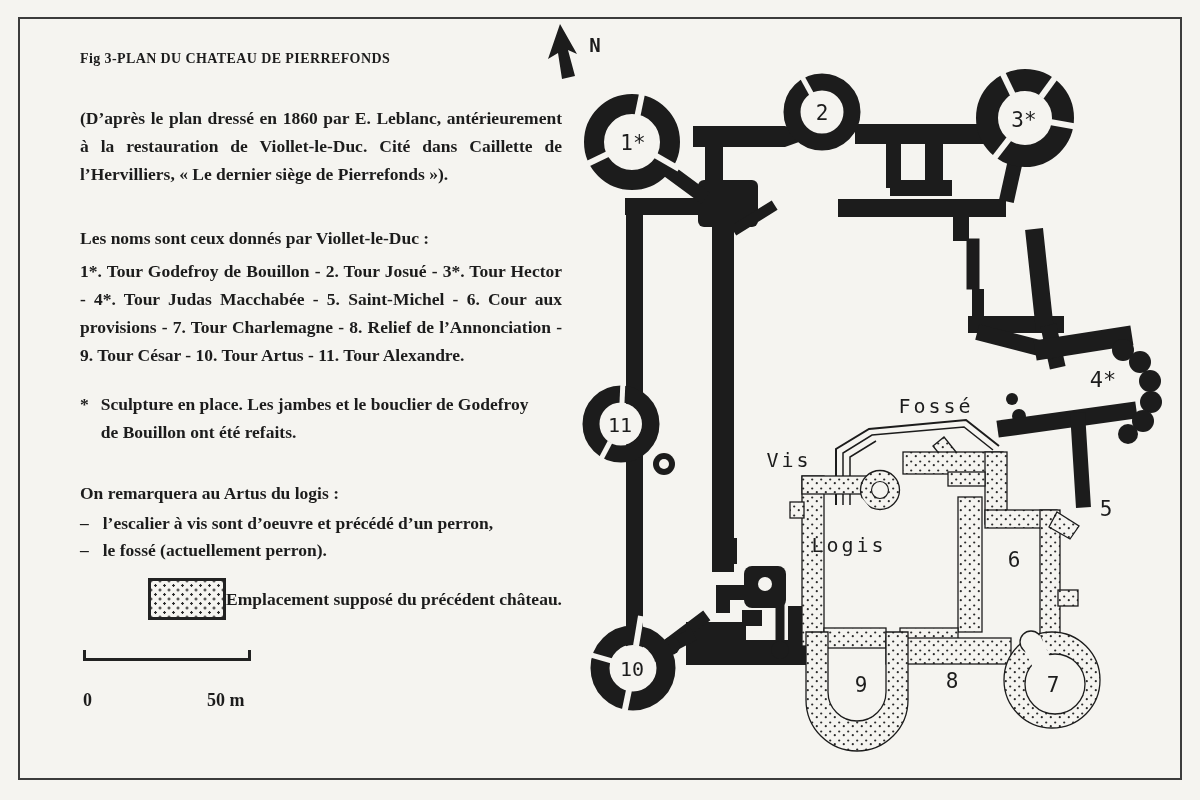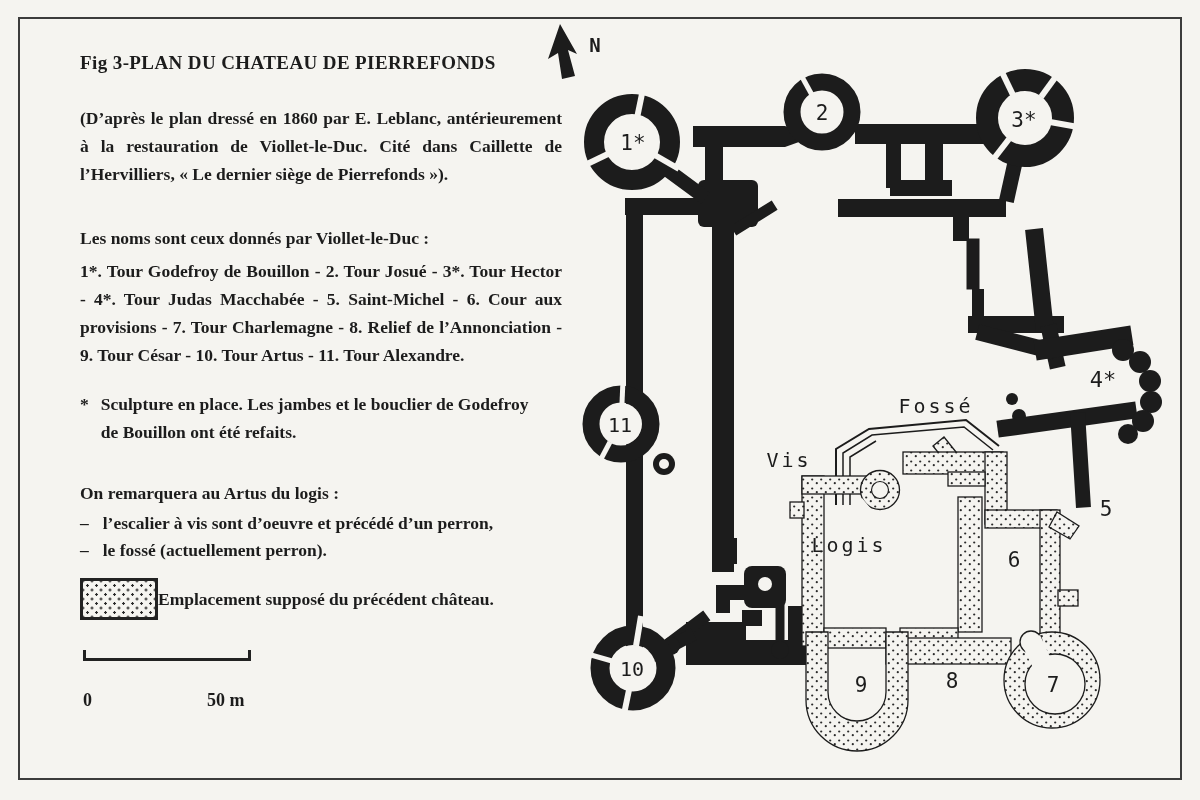--- a/index.html
+++ b/index.html
@@ -7,31 +7,31 @@
     width:1200px;height:800px;position:relative;overflow:hidden;
     background:#f5f4f0;color:#1c1c1c;
     font-family:"Liberation Serif", serif;
   }
   .frame{
     position:absolute;left:18px;top:17px;width:1160px;height:759px;
     border:2px solid #3c3c3c;background:transparent;
   }
   .textcol{position:absolute;left:80px;top:0;width:482px;}
   .blk{position:absolute;left:0;font-size:17.5px;line-height:1.6;font-weight:bold;}
-  .title{top:48px;font-weight:bold;letter-spacing:.4px;font-size:19px;white-space:nowrap;}
+  .title{top:48px;font-weight:bold;letter-spacing:.4px;font-size:14px;white-space:nowrap;}
   .credit{top:104px;width:482px;text-align:justify;}
   .names-intro{top:224px;white-space:nowrap;}
   .names-list{top:257px;width:482px;text-align:justify;}
   .footnote{top:390px;width:470px;display:flex;gap:12px;}
   .footnote .marker{flex:0 0 auto;}
   .note-intro{top:479px;white-space:nowrap;}
   .note-item{display:flex;gap:14px;white-space:nowrap;}
   .ni1{top:509px;}
   .ni2{top:536px;}
-  .legend{top:578px;display:flex;align-items:center;width:482px;}
+  .legend{top:578px;display:flex;align-items:center;width:482px;justify-content:flex-end;}
   .swatch{
     flex:0 0 auto;width:78px;height:42px;border:3px solid #222;box-sizing:border-box;
     background-color:#f5f4f0;
     background-image:radial-gradient(#2a2a2a 1.1px, transparent 1.45px),
                      radial-gradient(#2a2a2a 1.1px, transparent 1.45px);
     background-size:9px 9px;background-position:0 0,4.5px 4.5px;
   }
   .scalebar{
     top:650px;left:3px;width:168px;height:11px;
     border-bottom:3px solid #222;border-left:3px solid #222;border-right:3px solid #222;

